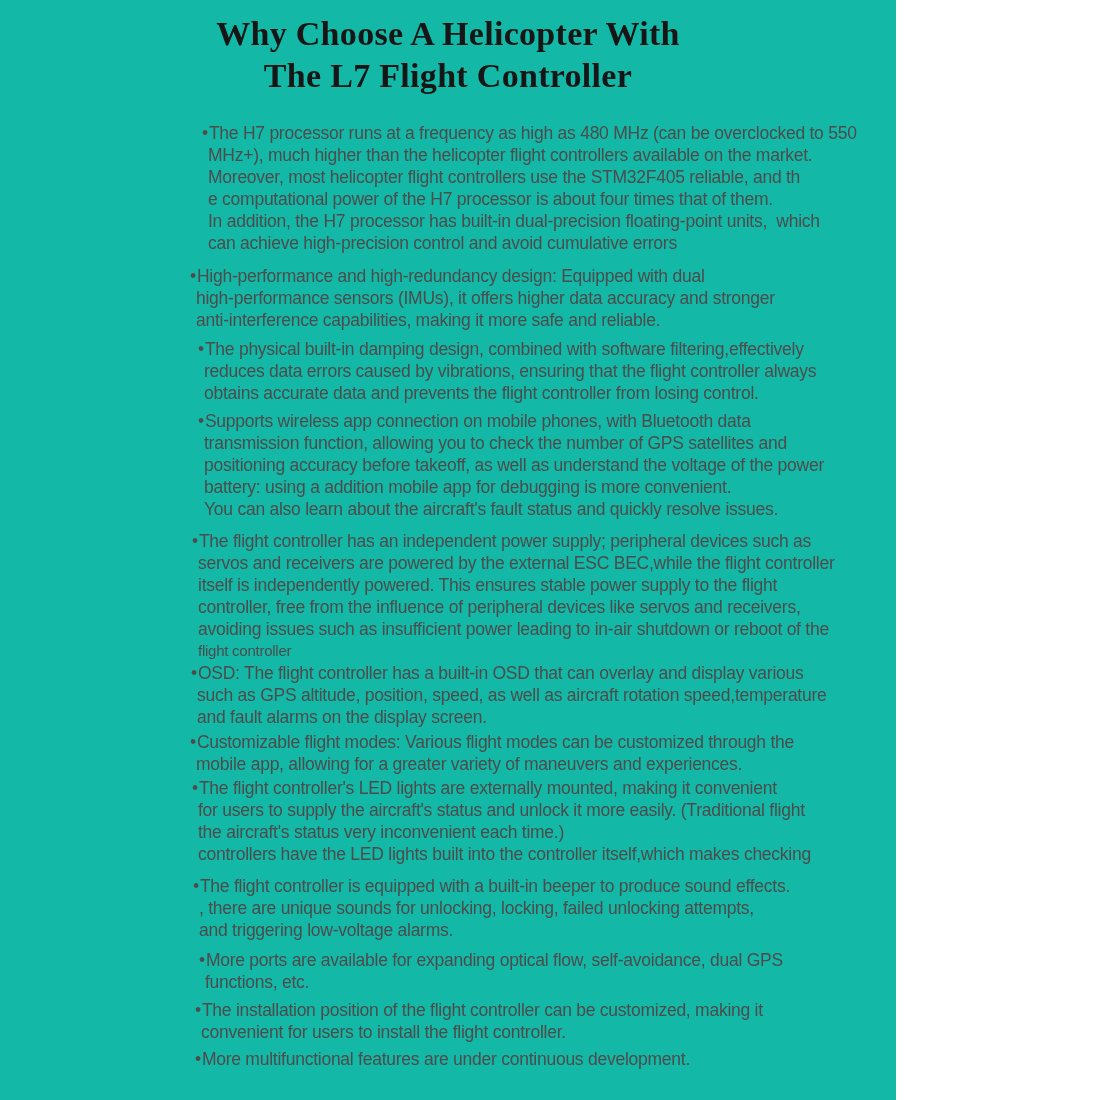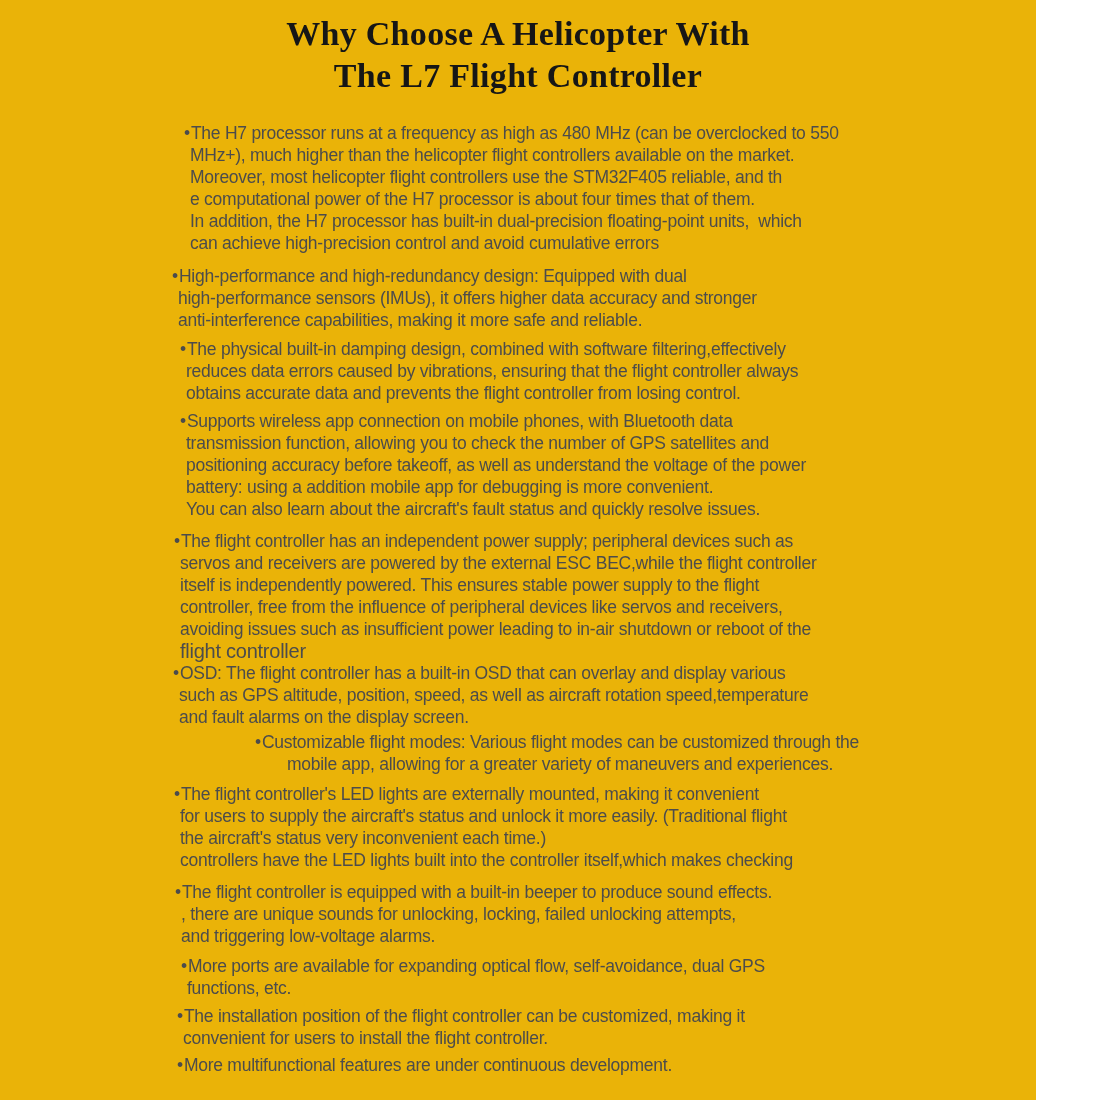--- a/index.html
+++ b/index.html
@@ -7,53 +7,53 @@
     padding: 0;
     background: #ffffff;
   }
   body {
     width: 1100px;
     height: 1100px;
     font-family: "Liberation Sans", "DejaVu Sans", sans-serif;
   }
   .page {
     position: relative;
-    width: 1036px;
+    width: 896px;
     height: 1100px;
     overflow: hidden;
-    background: #eab308;
+    background: #14b8a6;
   }
   .title {
     font-family: "Liberation Serif", "DejaVu Serif", serif;
     font-weight: 700;
     font-size: 34px;
     line-height: 42px;
     letter-spacing: 0.3px;
     text-align: center;
     color: #161616;
     margin: 13px 0 0 0;
   }
   .content {
     position: absolute;
-    left: 172px;
+    left: 190px;
     top: 122px;
     width: 770px;
     color: #4c4c4c;
     font-size: 17.5px;
     line-height: 22px;
     letter-spacing: -0.25px;
   }
   .bullet .line {
     white-space: pre;
   }
   .bullet .line.cont {
     padding-left: 6px;
   }
   .bullet .line.large {
-    font-size: 20px;
+    font-size: 15px;
   }
   .dot {
     display: inline-block;
     margin-right: 1px;
   }
 </style>
 </head>
 <body>
 
 <div class="page">
@@ -93,21 +93,21 @@
         <div class="line cont">itself is independently powered. This ensures stable power supply to the flight</div>
         <div class="line cont">controller, free from the influence of peripheral devices like servos and receivers,</div>
         <div class="line cont">avoiding issues such as insufficient power leading to in-air shutdown or reboot of the</div>
         <div class="line cont large">flight controller</div>
       </div>
       <div class="bullet" style="margin-left: 1px; margin-bottom: 3px;">
         <div class="line"><span class="dot">•</span>OSD: The flight controller has a built-in OSD that can overlay and display various</div>
         <div class="line cont">such as GPS altitude, position, speed, as well as aircraft rotation speed,temperature</div>
         <div class="line cont">and fault alarms on the display screen.</div>
       </div>
-      <div class="bullet" style="margin-left: 0px; margin-bottom: 8px; text-align: center;">
+      <div class="bullet" style="margin-left: 0px; margin-bottom: 2px;">
         <div class="line"><span class="dot">•</span>Customizable flight modes: Various flight modes can be customized through the</div>
         <div class="line cont">mobile app, allowing for a greater variety of maneuvers and experiences.</div>
       </div>
       <div class="bullet" style="margin-left: 2px; margin-bottom: 10px;">
         <div class="line"><span class="dot">•</span>The flight controller's LED lights are externally mounted, making it convenient</div>
         <div class="line cont">for users to supply the aircraft's status and unlock it more easily. (Traditional flight</div>
         <div class="line cont">the aircraft's status very inconvenient each time.)</div>
         <div class="line cont">controllers have the LED lights built into the controller itself,which makes checking</div>
       </div>
       <div class="bullet" style="margin-left: 3px; margin-bottom: 8px;">

